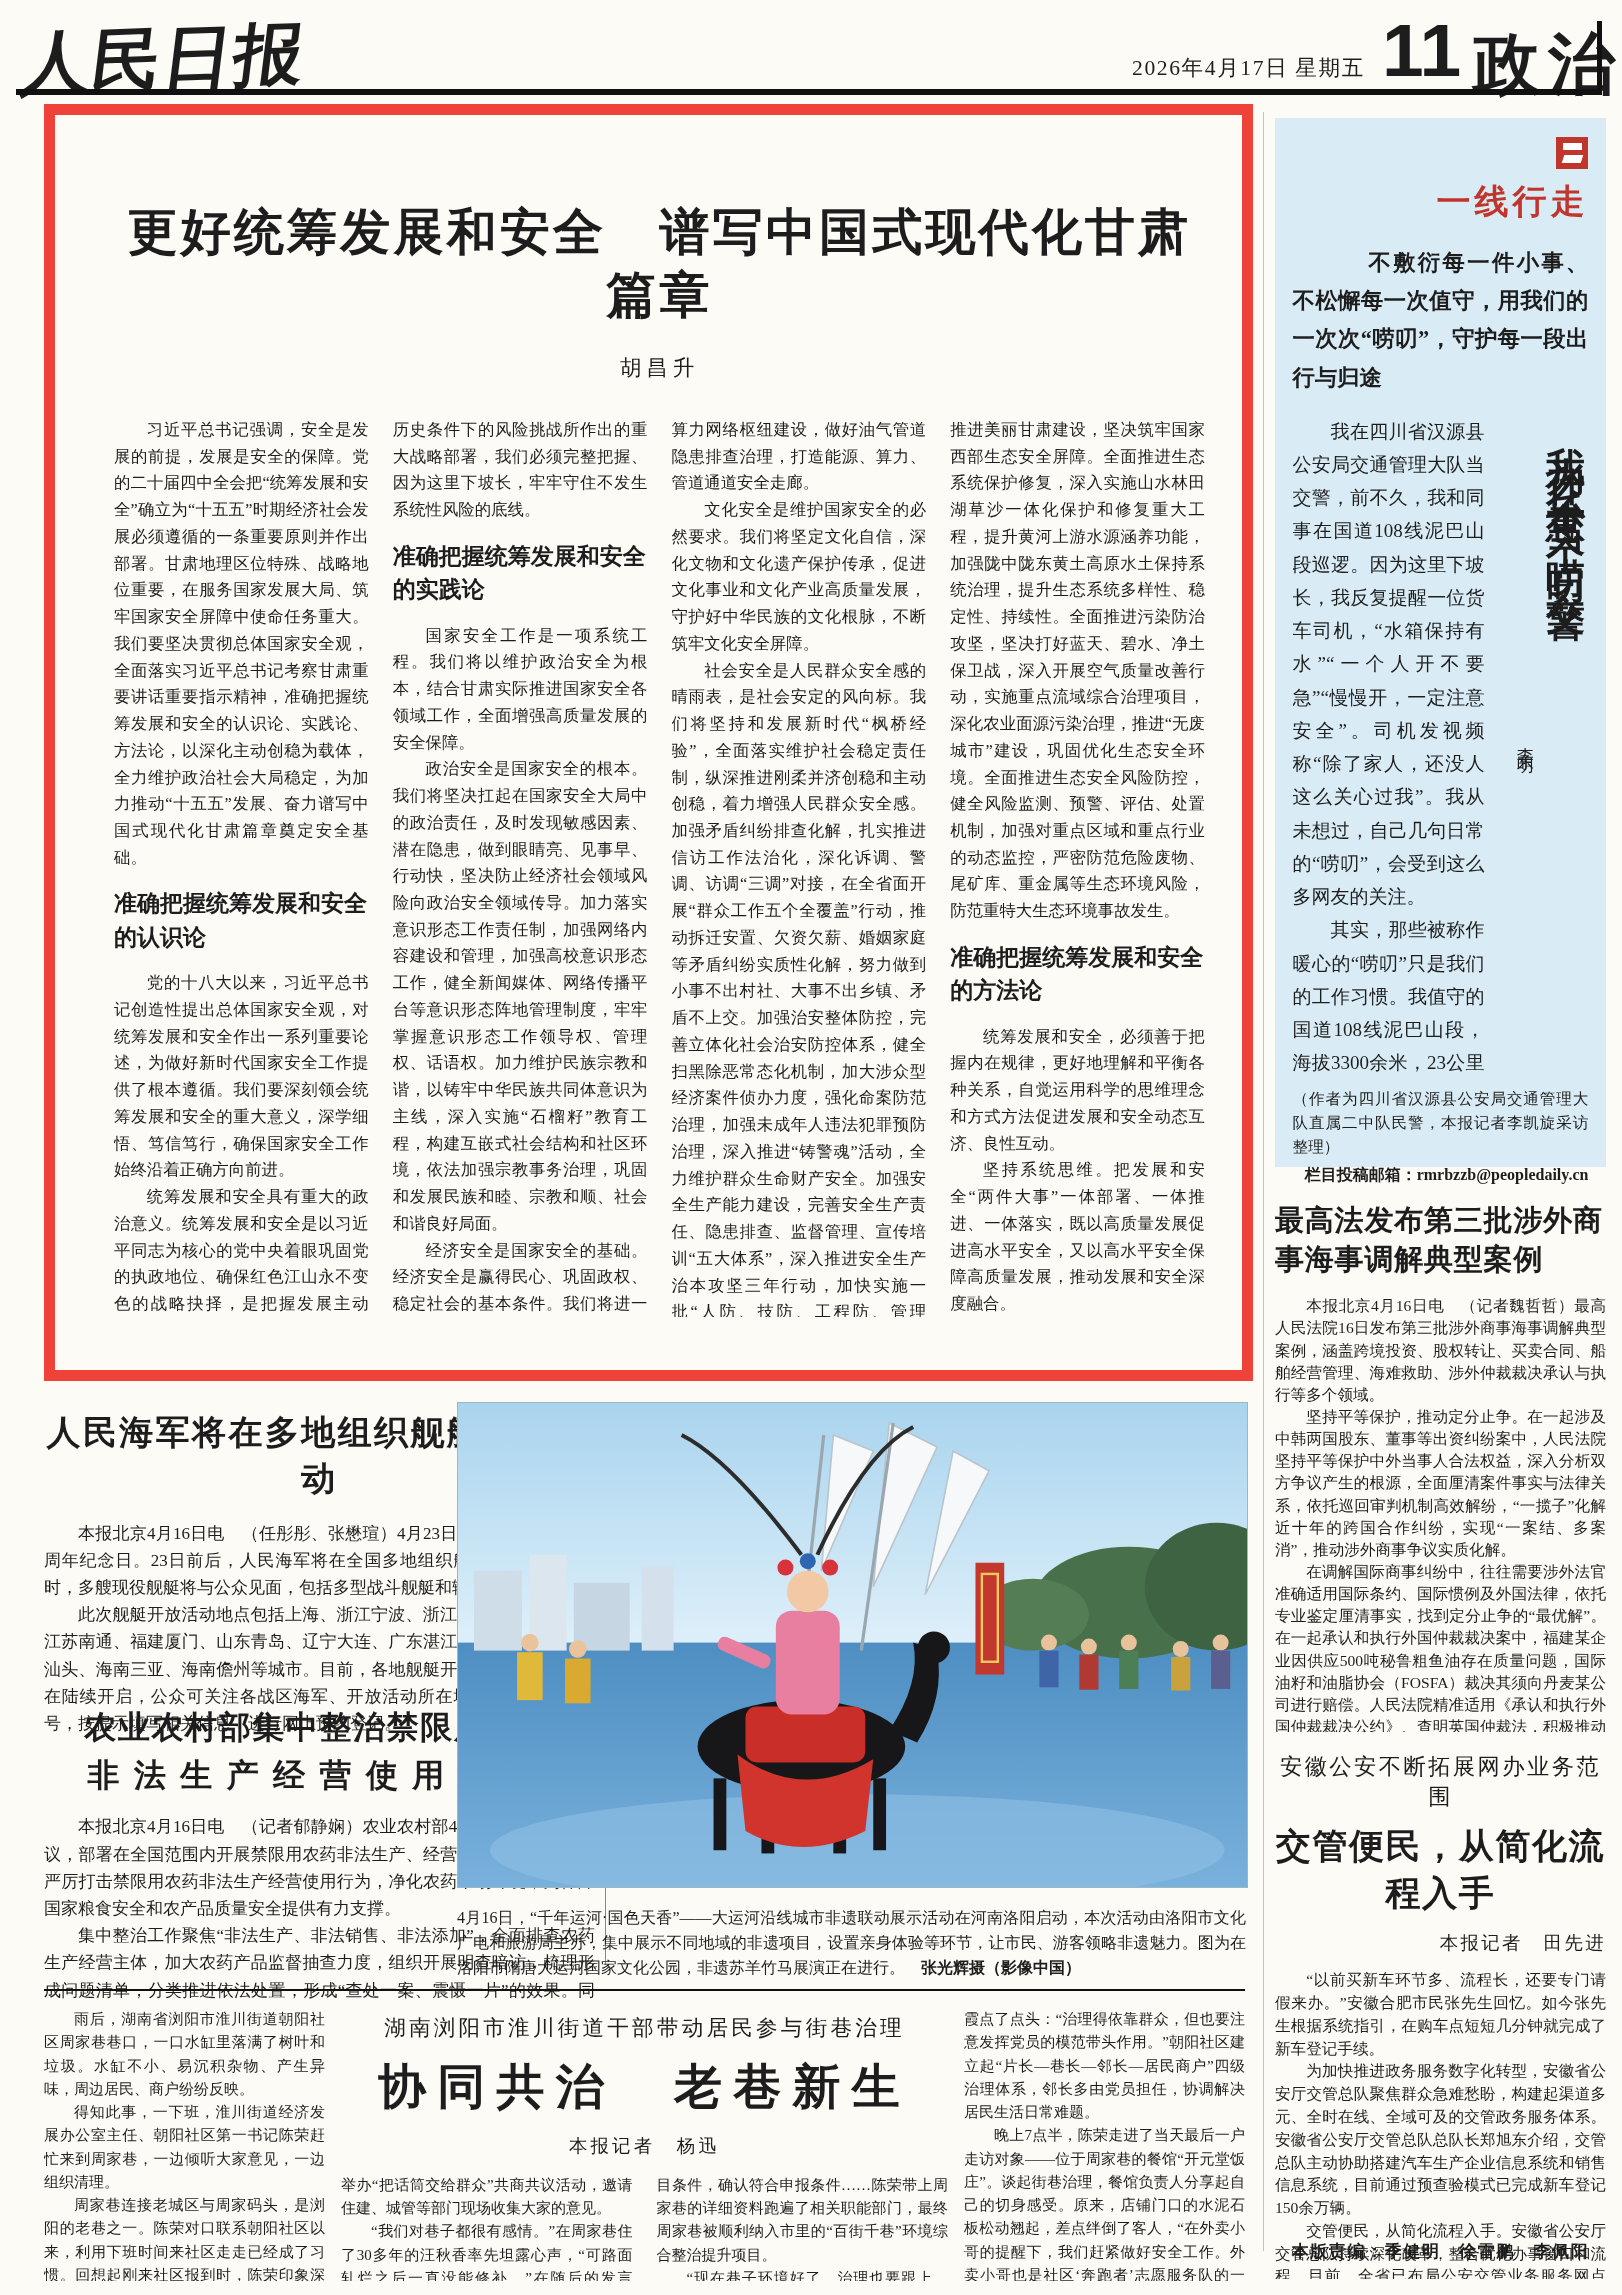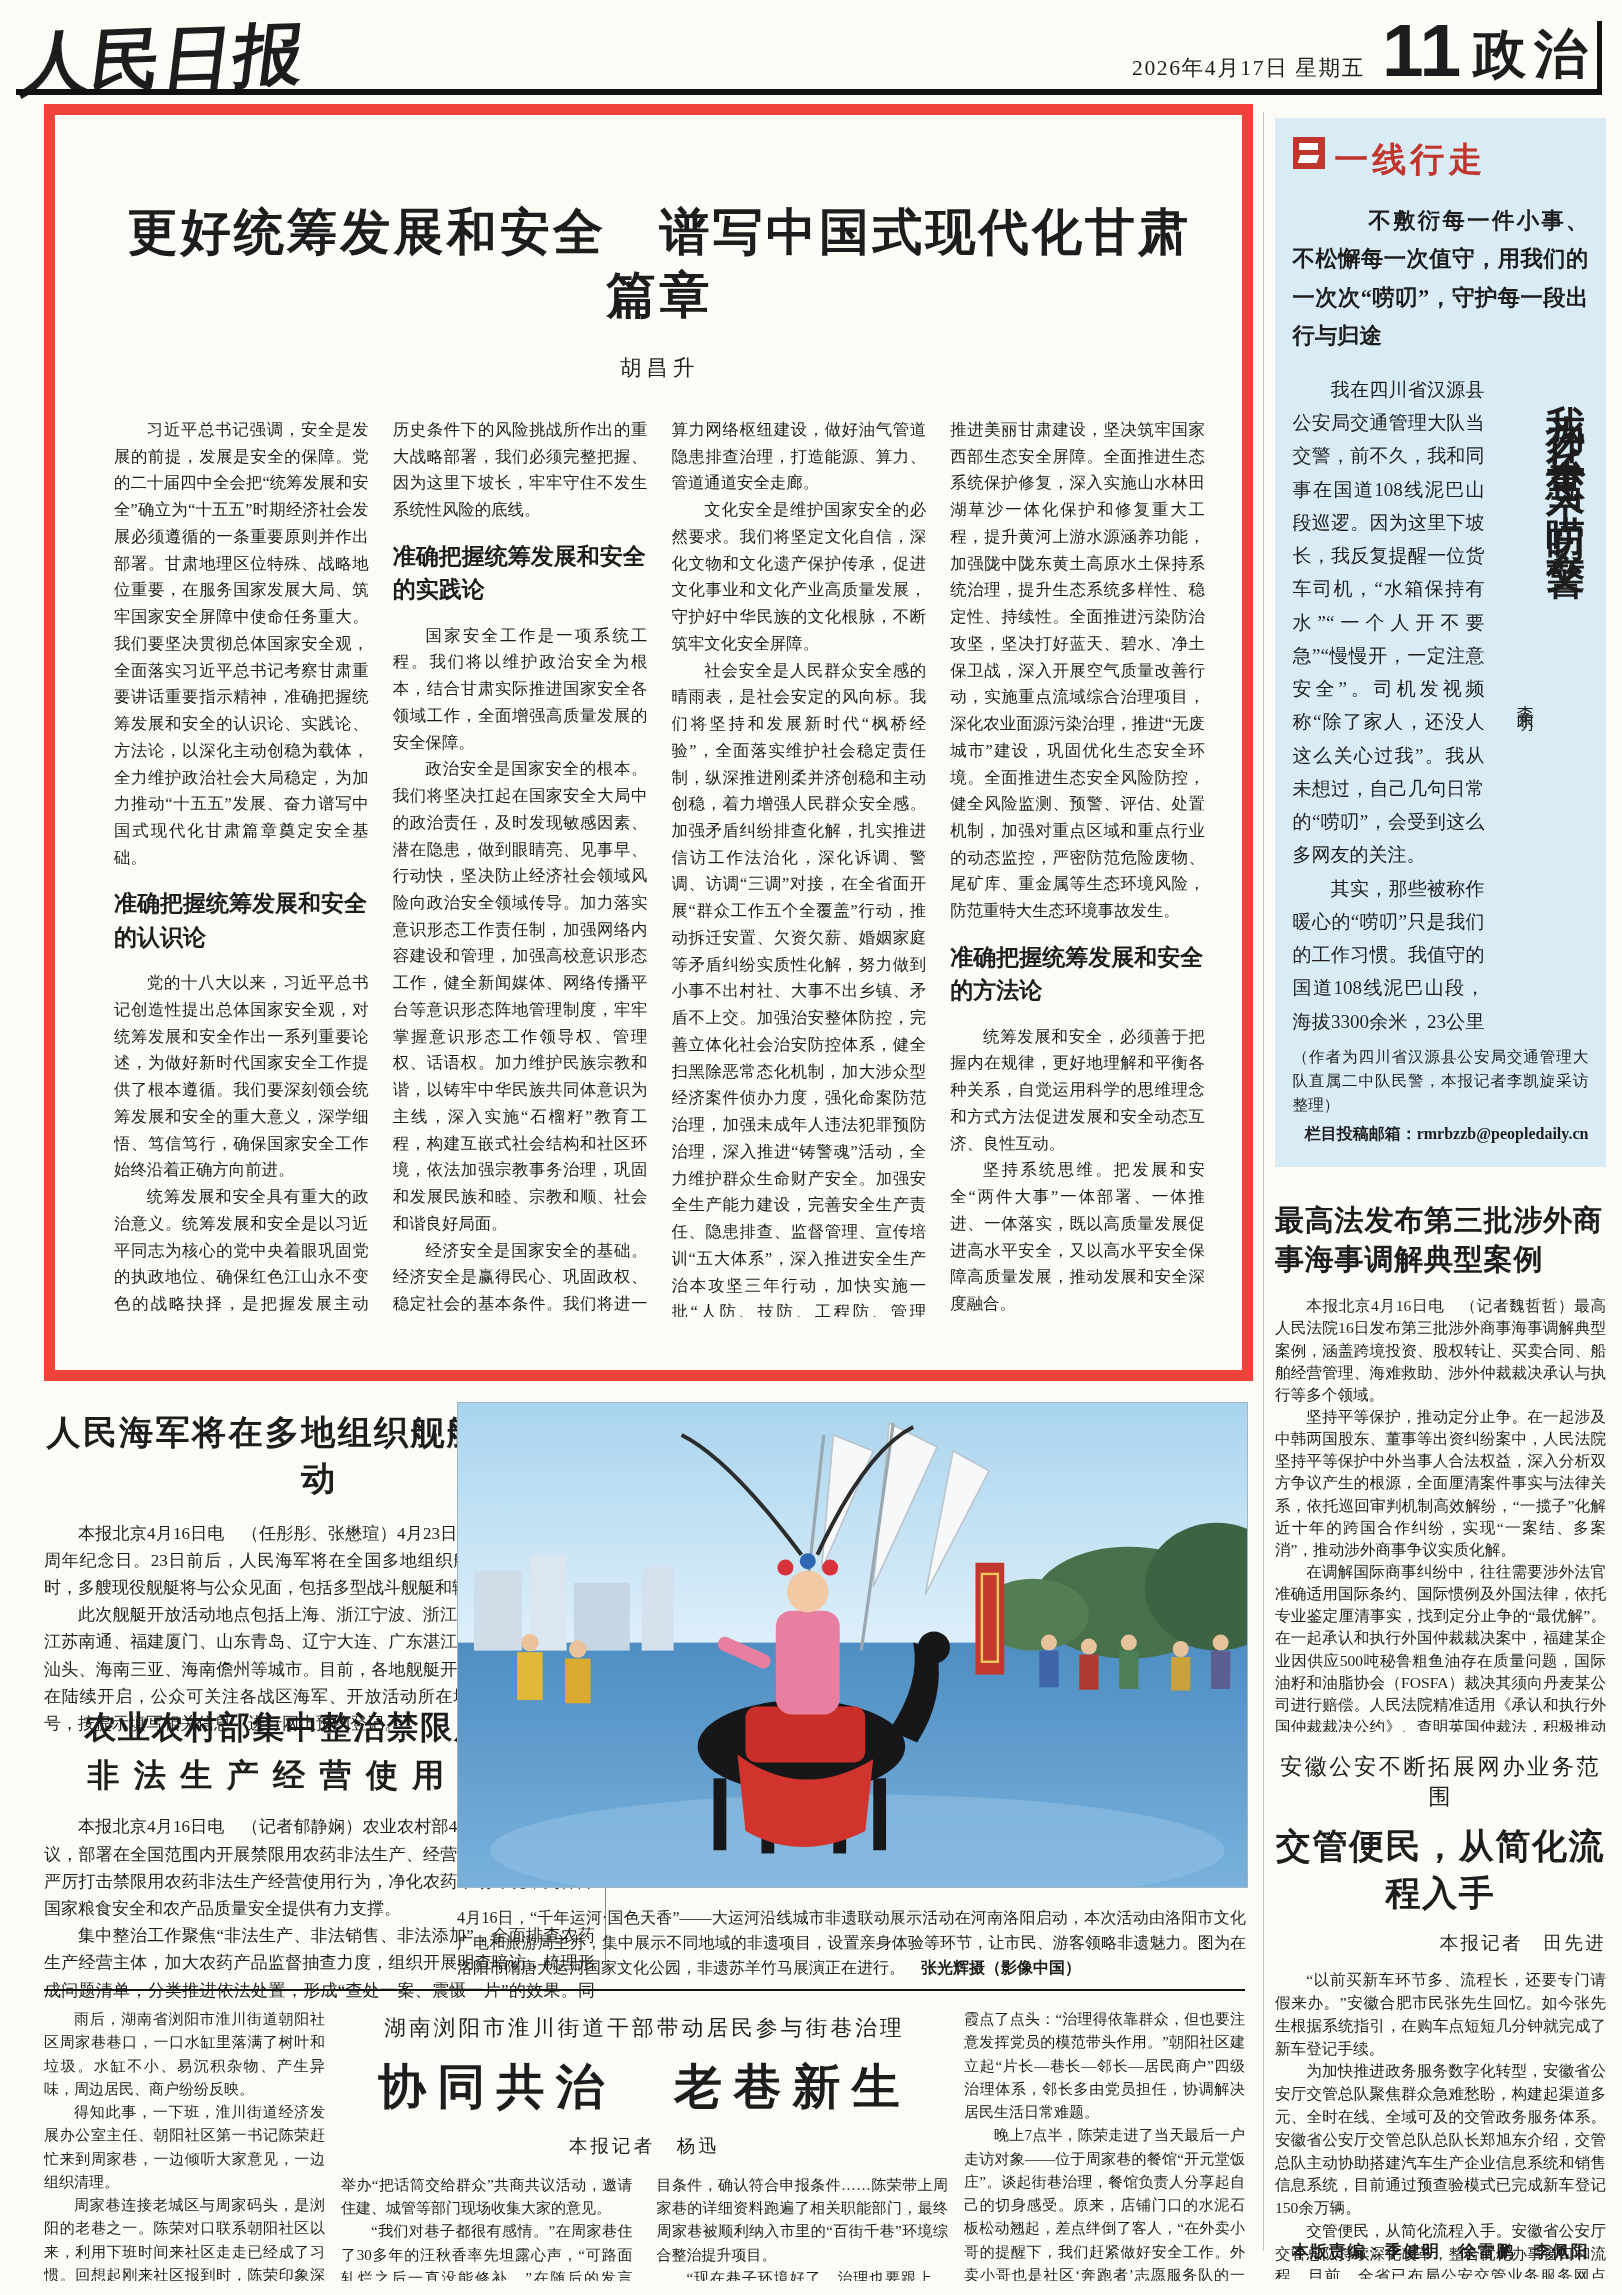--- a/index.html
+++ b/index.html
@@ -8,31 +8,31 @@
   .abs{position:absolute;}
   .hei{font-family:"Liberation Sans","DejaVu Sans",sans-serif;font-weight:700;}
   p{margin:0;text-indent:2em;text-align:justify;}
   p.cont{text-indent:0;}
   .rule{background:#111;}
   .grayrule{background:#c3c3c3;}
   
   .logo{font-size:69px;font-weight:900;transform:skewX(-9deg) rotate(-2deg);letter-spacing:1.6px;}
   .dateline{font-size:21.6px;letter-spacing:1.6px;}
   .pagenum{font-size:75px;line-height:1;}
-  .section{font-size:53px;font-weight:900;letter-spacing:8px;}
+  .section{font-size:67px;font-weight:900;letter-spacing:8px;}
   
   .leadbox{border:11.2px solid #ef4238;box-sizing:border-box;padding:86px 37px 21px 59px;}
   .lead-headline{font-size:50px;letter-spacing:3.2px;text-align:center;line-height:1.25;}
   .lead-author{font-size:21.6px;text-align:center;margin-top:27px;letter-spacing:4.8px;}
   .leadcols{display:flex;gap:24px;margin-top:35px;height:900px;overflow:hidden;}
   .leadcols>div{flex:1;font-size:16.4px;line-height:1.63;overflow:hidden;}
   .subhead{font-size:23px;text-align:left;line-height:1.45;margin:16px 0;text-indent:0;}
   
   .sidebar{background:#d9ecf6;box-sizing:border-box;padding:19px 17.6px;}
-  .tagrow{display:flex;align-items:flex-start;gap:9.6px;color:#c0352c;}
+  .tagrow{display:flex;align-items:flex-end;gap:9.6px;color:#c0352c;flex-direction:column;}
   .tagicon{width:32px;height:32px;background:#c0352c;position:relative;flex:0 0 auto;}
   .tagicon:before{content:"";position:absolute;left:6.4px;top:6.4px;width:19px;height:6.4px;background:#fff;}
   .tagicon:after{content:"";position:absolute;left:6.4px;top:17.6px;width:19px;height:8px;background:#fff;transform:skewX(-18deg);}
   .tagtitle{font-size:34px;letter-spacing:4px;}
   .sb-intro{font-size:22.3px;font-weight:700;line-height:1.72;margin-top:19px;text-indent:3.4em;text-align:justify;}
   .sb-row{display:flex;margin-top:17.6px;height:664px;overflow:hidden;}
   .sb-body{width:192px;font-size:19px;line-height:1.75;overflow:hidden;}
   .sb-vert{flex:1;display:flex;justify-content:flex-end;}
   .sb-author{writing-mode:vertical-rl;font-size:17px;letter-spacing:4.8px;margin:319px 4.8px 0 0;}
   .sb-vtitle{writing-mode:vertical-rl;font-size:39px;font-weight:700;letter-spacing:11.2px;line-height:1.2;}

